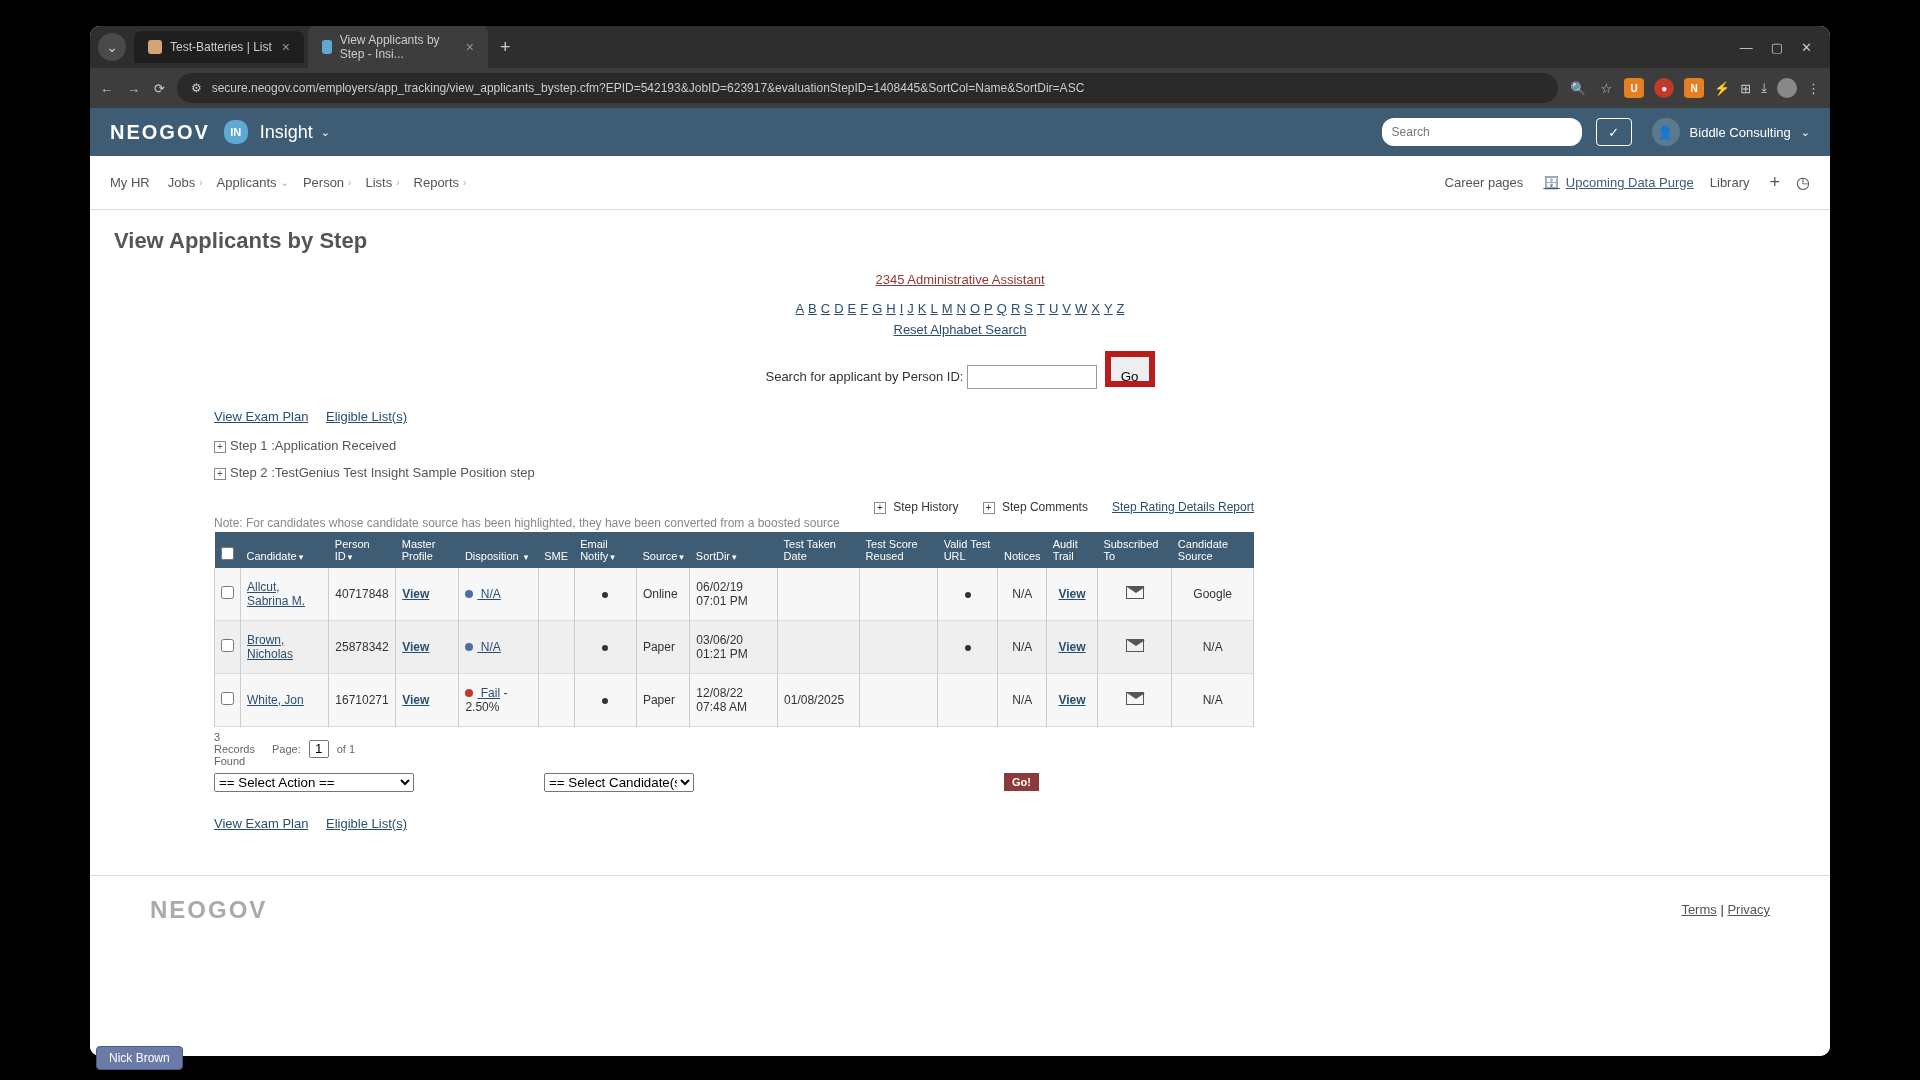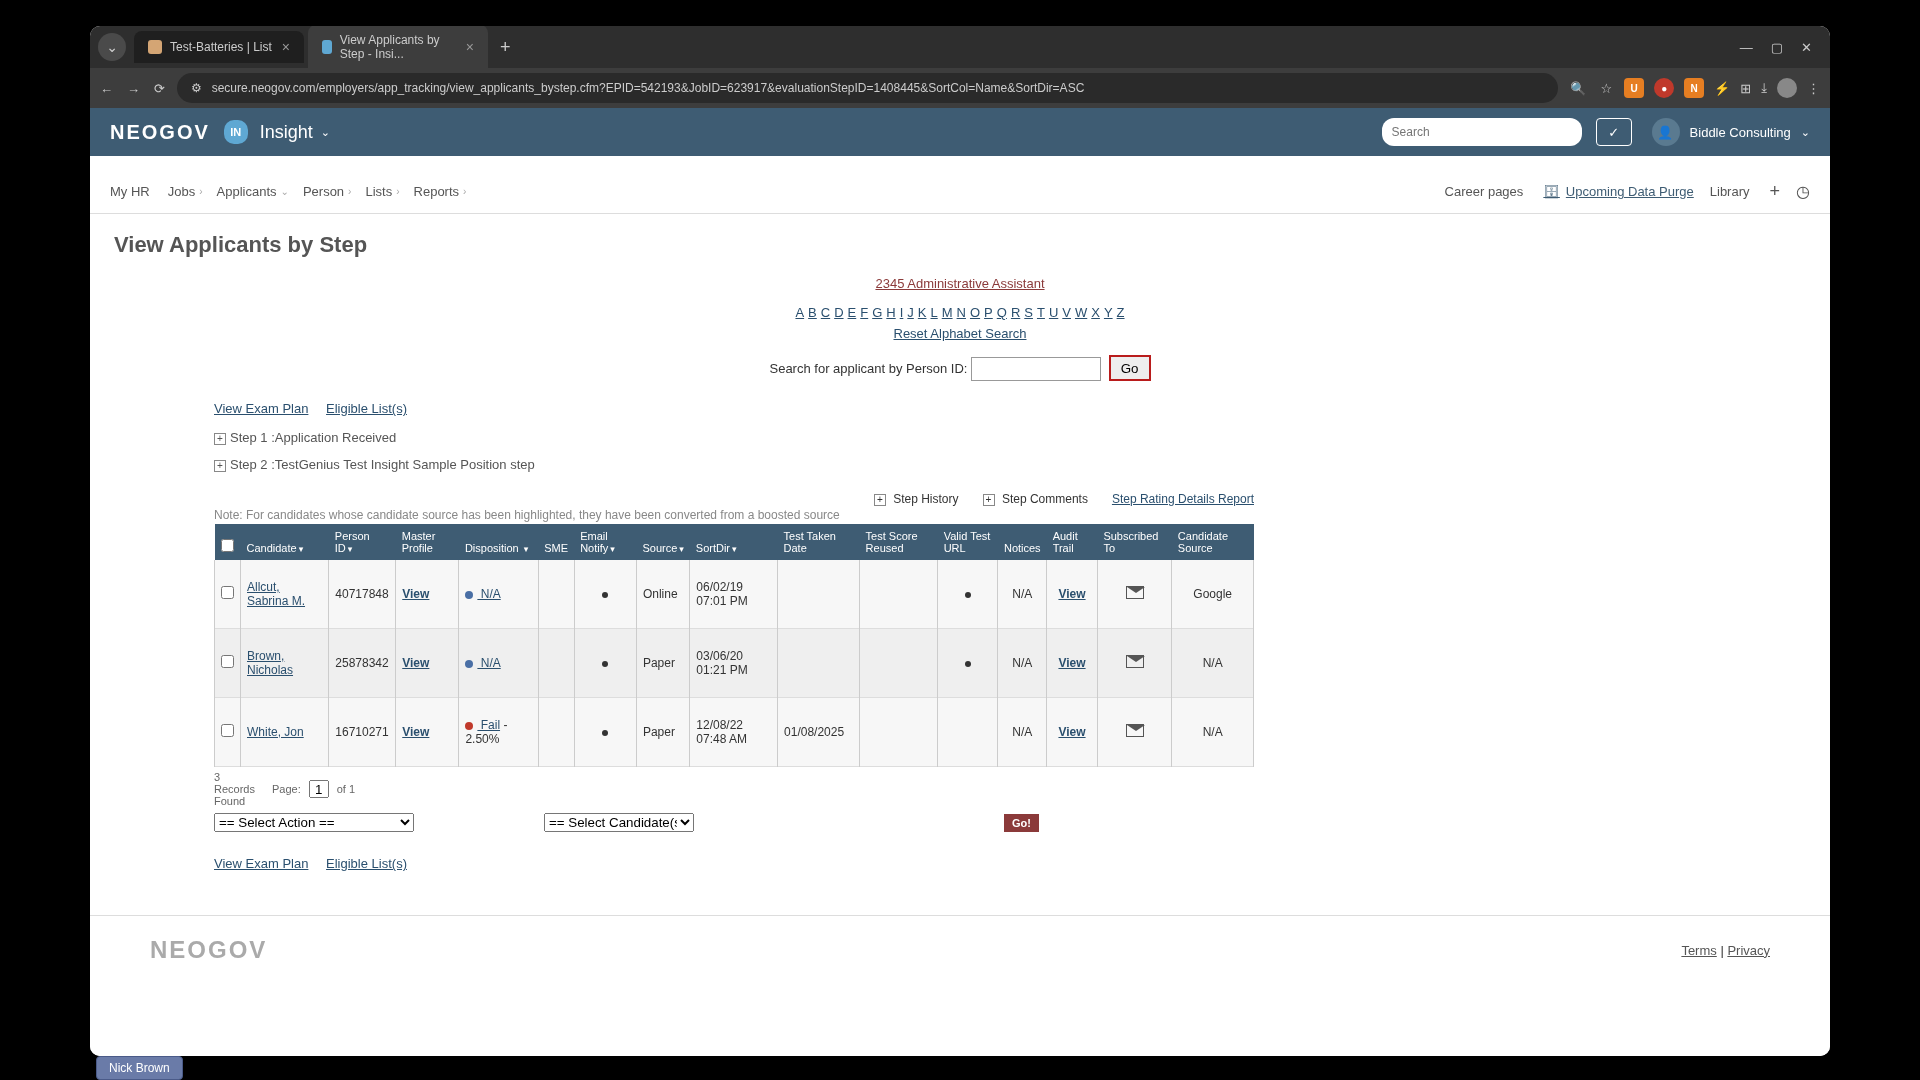--- a/index.html
+++ b/index.html
@@ -23,70 +23,70 @@
 .app-header { background: #3e5c73; color: #fff; height: 48px; display: flex; align-items: center; padding: 0 20px; }
 .logo-text { font-size: 20px; font-weight: bold; letter-spacing: 2px; }
 .in-badge { background: #5fa8d3; color: #fff; width: 24px; height: 24px; border-radius: 10px; display: flex; align-items: center; justify-content: center; font-size: 11px; font-weight: bold; margin-left: 14px; }
 .insight-label { margin-left: 12px; font-size: 18px; display: flex; align-items: center; gap: 8px; }
 .chev-down { font-size: 11px; }
 .header-search { margin-left: auto; }
 .header-search input { width: 200px; height: 28px; border: none; border-radius: 12px; padding: 0 10px; font-size: 12px; }
 .header-check { width: 36px; height: 28px; border: 1px solid #fff; border-radius: 4px; display: flex; align-items: center; justify-content: center; margin-left: 14px; }
 .user-block { margin-left: 20px; display: flex; align-items: center; gap: 10px; }
 .user-avatar { width: 28px; height: 28px; border-radius: 50%; background: #5a7a90; display: flex; align-items: center; justify-content: center; }
-.nav-bar { height: 44px; border-bottom: 1px solid #ddd; display: flex; align-items: center; padding: 0 20px; font-size: 13px; margin-top: 14px; }
+.nav-bar { height: 54px; border-bottom: 1px solid #ddd; display: flex; align-items: center; padding: 0 20px; font-size: 13px; }
 .nav-item { color: #555; margin-right: 4px; }
 .nav-sep { color: #aaa; margin-right: 14px; font-size: 10px; }
 .nav-dd { color: #aaa; margin-right: 14px; font-size: 10px; }
 .nav-right { margin-left: auto; display: flex; align-items: center; gap: 16px; }
 .data-purge { color: #3e5c73; display: flex; align-items: center; gap: 6px; text-decoration: underline; }
 .content-area { padding: 18px 24px 30px; }
 .page-title { font-size: 22px; color: #555; margin-bottom: 18px; }
 .job-link { color: #8b3a3a; text-decoration: underline; text-align: center; display: block; margin: 0 auto 14px; width: fit-content; }
 .alpha { text-align: center; margin-bottom: 6px; }
 .alpha a { color: #2a4f6e; text-decoration: underline; margin: 0 2px; font-size: 13px; }
 .reset-link { text-align: center; color: #2a4f6e; text-decoration: underline; font-size: 13px; display: block; margin-bottom: 14px; }
 .search-row { text-align: center; margin-bottom: 20px; }
 .search-row input { width: 130px; height: 24px; border: 1px solid #999; }
-.search-row button { height: 26px; padding: 4px 10px; border: 2px solid #b91c1c; background: #eee; margin-left: 4px; }
+.search-row button { height: 26px; padding: 12px 10px; border: 6px solid #b91c1c; background: #eee; margin-left: 4px; }
 .show-apps { margin-bottom: 8px; }
 .show-apps select { width: 110px; }
 .link-row { margin-bottom: 14px; }
 .link-row a { color: #2a4f6e; text-decoration: underline; margin-right: 14px; font-size: 13px; }
 .step-line { margin-bottom: 12px; color: #555; font-size: 13px; }
 .step-box { display: inline-block; width: 12px; height: 12px; border: 1px solid #888; text-align: center; line-height: 10px; font-size: 10px; margin-right: 4px; }
 .tbl-tools { display: flex; justify-content: flex-end; gap: 24px; margin-bottom: 2px; font-size: 12px; }
 .tbl-tools a { color: #2a4f6e; text-decoration: underline; }
 .note-line { color: #888; font-size: 12px; margin-bottom: 2px; }
 .app-table { width: 1040px; border-collapse: collapse; font-size: 12px; }
 .app-table thead { background: #3e5c73; color: #fff; }
 .app-table th { padding: 6px 6px; text-align: left; font-weight: normal; font-size: 11px; vertical-align: bottom; }
 .app-table tbody tr { border-bottom: 1px solid #ddd; }
 .app-table tbody tr:nth-child(odd) { background: #f7f7f7; }
 .app-table tbody tr:nth-child(even) { background: #efefef; }
-.app-table td { padding: 20px 6px; border-right: 1px solid #ccc; }
+.app-table td { padding: 12px 6px; border-right: 1px solid #ccc; }
 .app-table td:first-child { border-left: 1px solid #ccc; }
 .sort-icon { font-size: 9px; margin-left: 2px; }
 .cand-name { color: #2a4f6e; text-decoration: underline; }
 .view-link { color: #2a4f6e; text-decoration: underline; font-weight: bold; }
 .disp-dot { display: inline-block; width: 8px; height: 8px; border-radius: 50%; margin-right: 4px; vertical-align: middle; }
 .dot-blue { background: #4a6fa5; }
 .dot-red { background: #c0392b; }
 .dot-black { width: 6px; height: 6px; background: #333; border-radius: 50%; display: inline-block; }
 .mail-icon { display: inline-block; width: 18px; height: 13px; border: 1px solid #555; position: relative; }
 .mail-icon::after { content: ''; position: absolute; top: 0; left: 0; right: 0; height: 0; border-left: 9px solid transparent; border-right: 9px solid transparent; border-top: 6px solid #555; }
 .records-row { font-size: 11px; color: #666; margin-top: 4px; display: flex; gap: 8px; align-items: center; }
 .records-row input { width: 20px; height: 18px; text-align: center; }
 .action-row { margin-top: 6px; display: flex; gap: 130px; align-items: center; }
 .action-row select { width: 200px; }
 .go-btn { background: #8b3a3a; color: #fff; border: none; padding: 3px 8px; font-size: 11px; font-weight: bold; margin-left: 180px; }
 .footer { border-top: 1px solid #ddd; padding: 20px 60px; display: flex; justify-content: space-between; align-items: center; }
 .footer-logo { font-size: 24px; font-weight: bold; color: #aaa; letter-spacing: 2px; }
 .footer-links a { color: #555; text-decoration: underline; }
-.name-badge { position: absolute; bottom: 0; left: 96px; background: #6a7ba8; color: #fff; padding: 4px 12px; border-radius: 4px; border: 1px solid #4a5a88; font-size: 12px; }
+.name-badge { position: absolute; bottom: 10px; left: 96px; background: #6a7ba8; color: #fff; padding: 4px 12px; border-radius: 4px; border: 1px solid #4a5a88; font-size: 12px; }
 </style>
 </head>
 <body>
 
 <div class="browser-window">
 
   <div class="tab-bar">
     <div class="tab-round-btn">⌄</div>
     <div class="tab">
       <span class="tab-favicon" style="background:#d4a574"></span>

